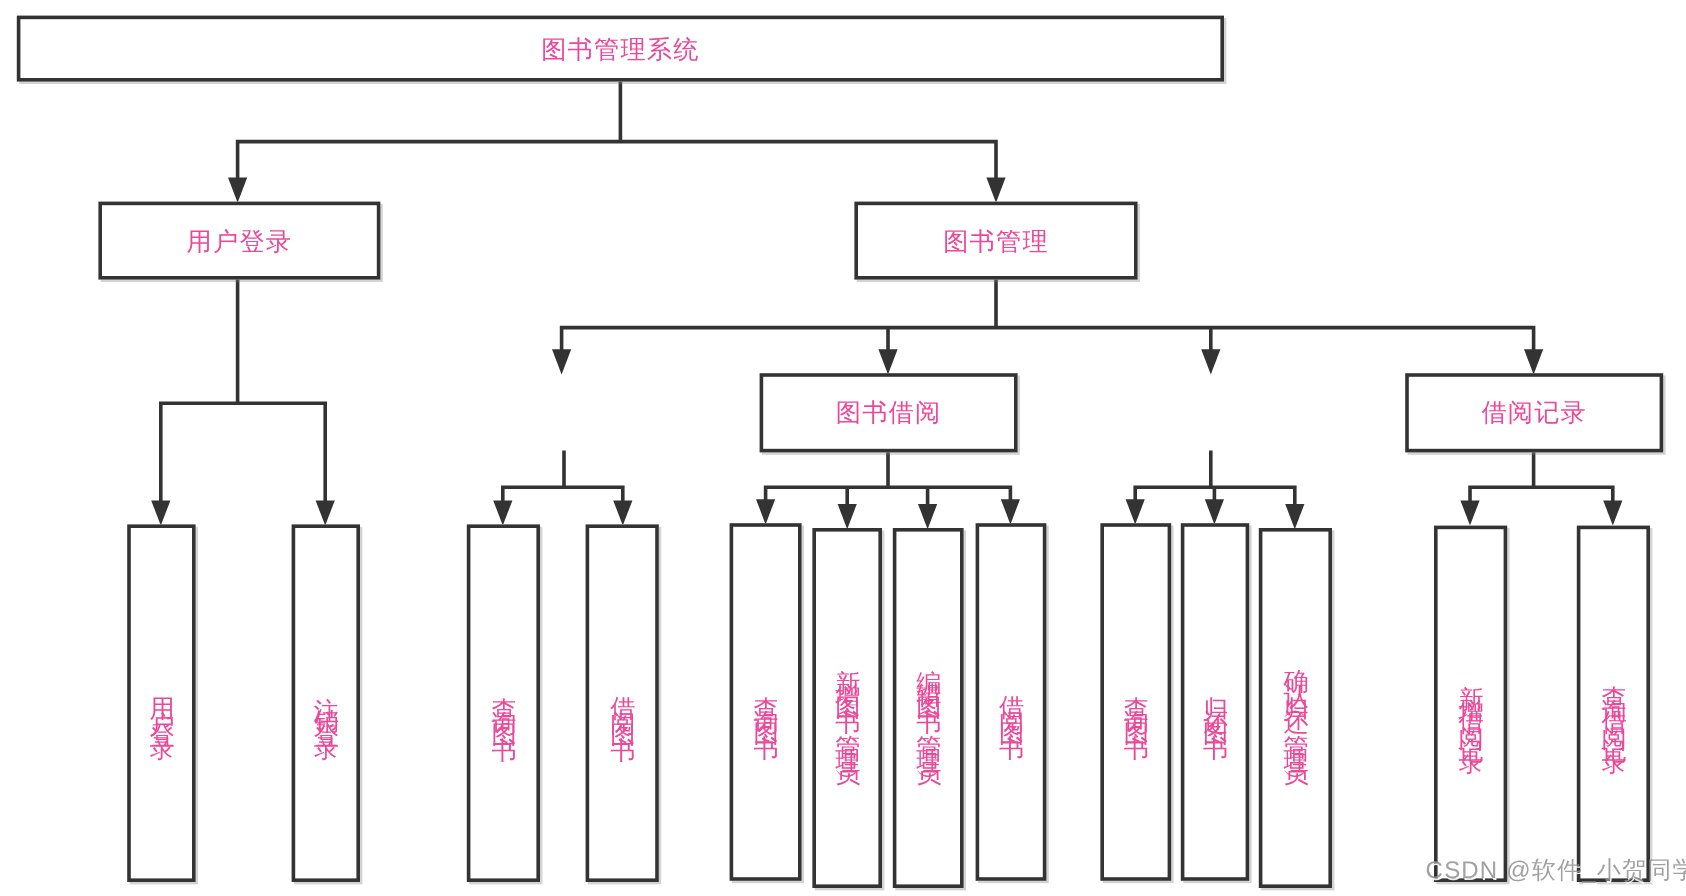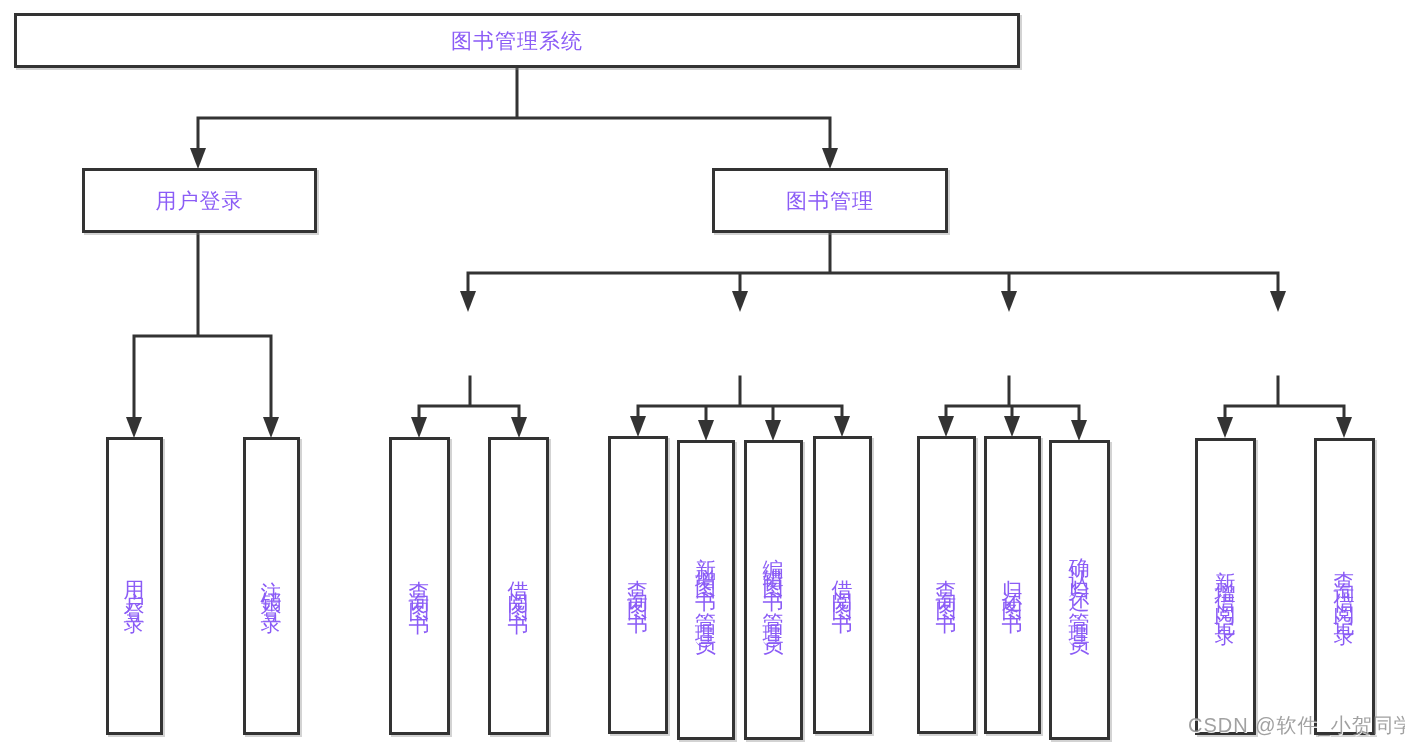--- a/index.html
+++ b/index.html
@@ -19,21 +19,21 @@
     position: absolute;
     left: 0;
     top: 0;
     z-index: 1;
   }
   .node {
     position: absolute;
     box-sizing: border-box;
     background: #ffffff;
     border: 3px solid #333333;
-    color: #8b5cf6;
+    color: #ec4899;
     z-index: 2;
     display: flex;
     align-items: center;
     justify-content: center;
     box-shadow: 2px 2px 0 rgba(130,130,130,0.35);
   }
   .hbox {
     font-size: 21px;
     letter-spacing: 1px;
     white-space: nowrap;
@@ -101,20 +101,22 @@
       <polygon points="1217,417 1233,417 1225,438"></polygon>
       <polygon points="1336,417 1352,417 1344,438"></polygon>
     </g>
   </svg>
 
   <div class="node hbox" style="left:14px; top:13px; width:1006px; height:55px;">图书管理系统</div>
 
   <div class="node hbox" style="left:82px; top:168px; width:235px; height:65px;">用户登录</div>
   <div class="node hbox" style="left:712px; top:168px; width:236px; height:65px;text-align:center;">图书管理</div>
 
+  <div class="node hbox" style="left:633px; top:311px; width:215px; height:66px;">图书借阅</div>
+  <div class="node hbox" style="left:1171px; top:311px; width:215px; height:66px;">借阅记录</div>
 
   <div class="node vbox" style="left:106px; top:437px; width:57px; height:298px;">用户登录</div>
   <div class="node vbox" style="left:243px; top:437px; width:57px; height:298px;">注销登录</div>
 
   <div class="node vbox" style="left:389px; top:437px; width:61px; height:298px;">查询图书</div>
   <div class="node vbox" style="left:488px; top:437px; width:61px; height:298px;">借阅图书</div>
 
   <div class="node vbox" style="left:608px; top:436px; width:60px; height:298px;">查询图书</div>
   <div class="node vbox" style="left:677px; top:440px; width:58px; height:300px;">新增图书（管理员）</div>
   <div class="node vbox" style="left:744px; top:440px; width:59px; height:300px;">编辑图书（管理员）</div>

